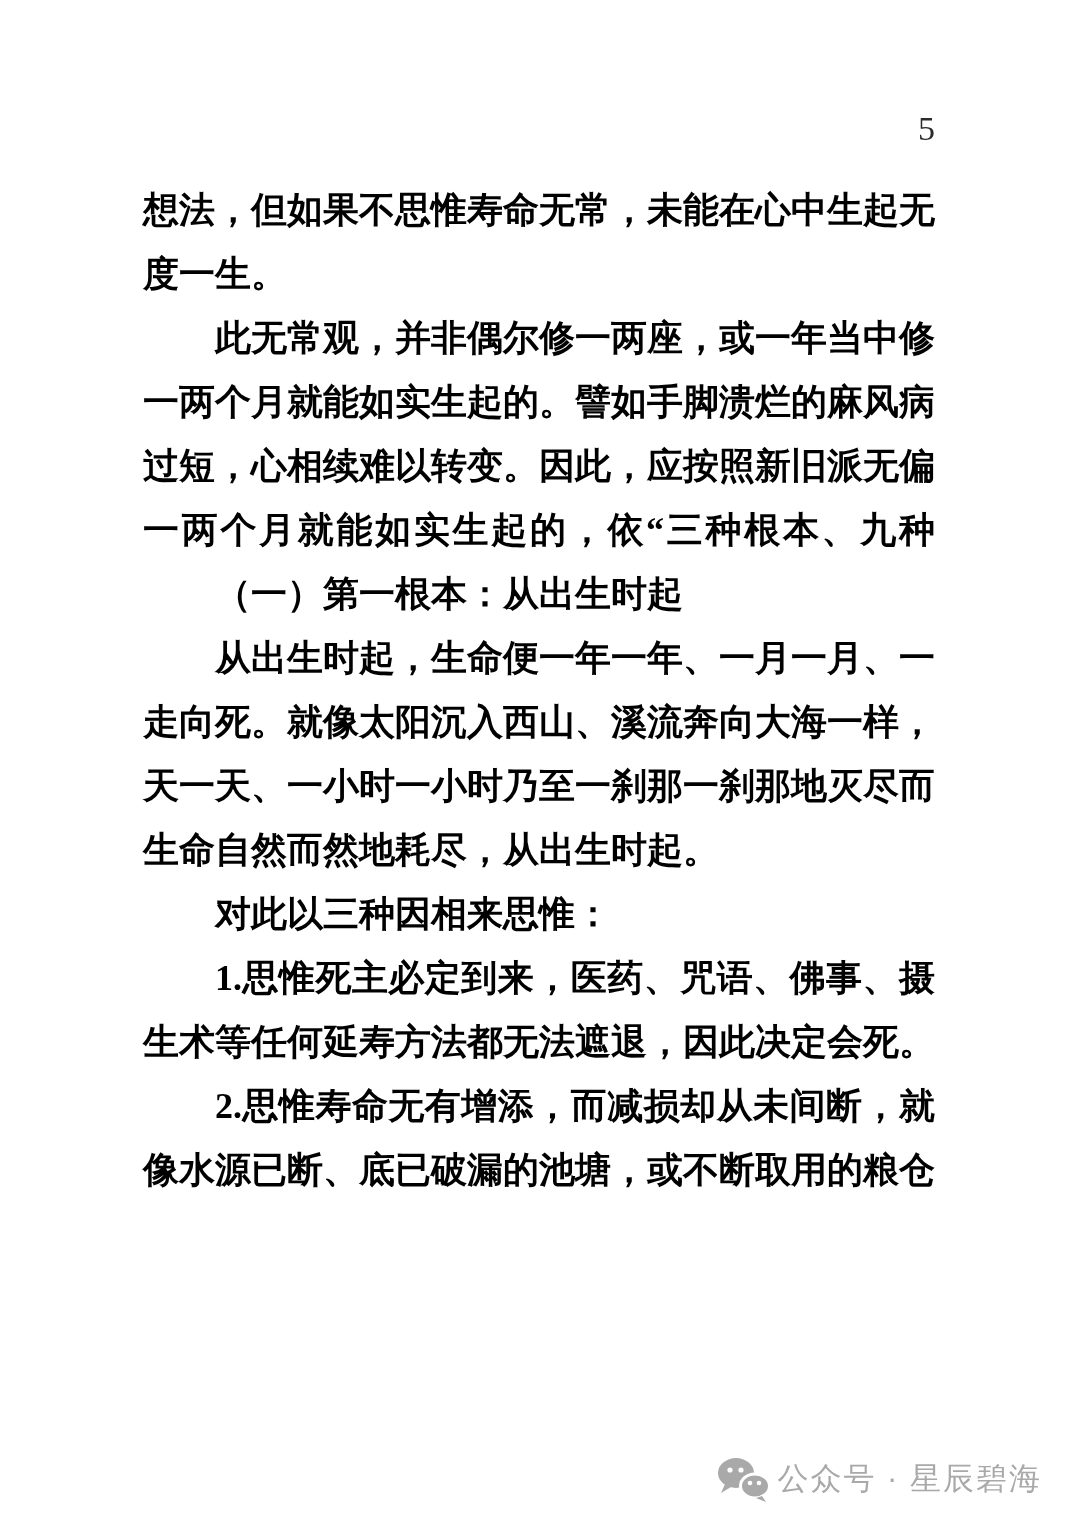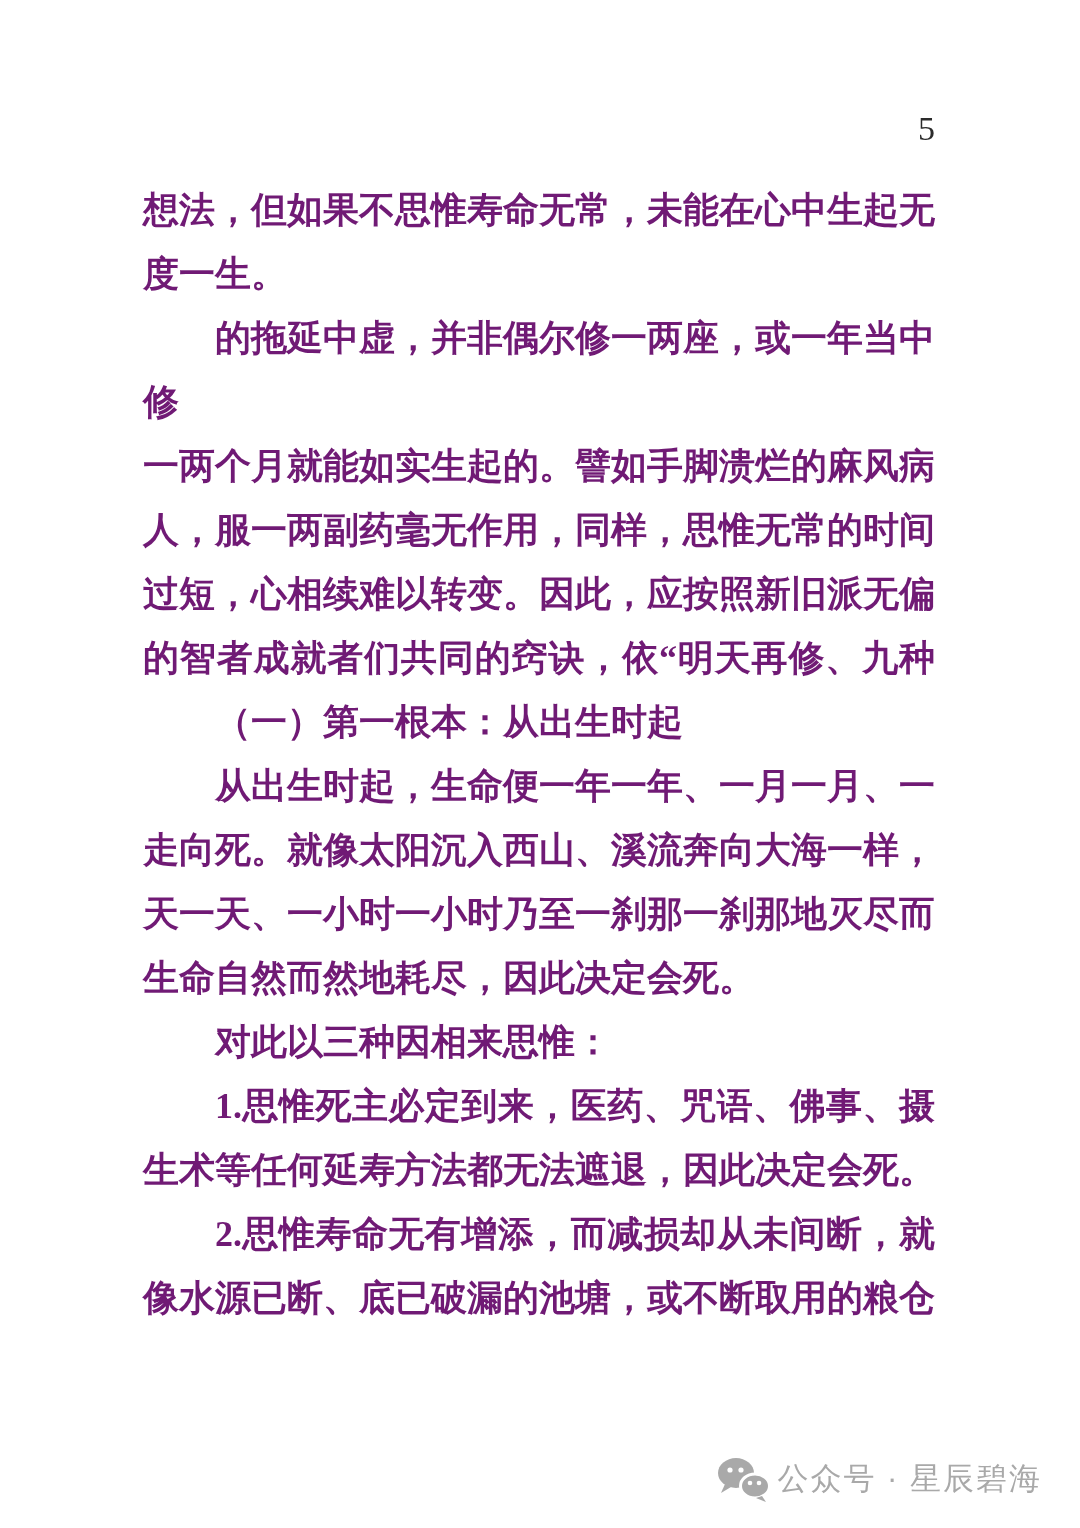--- a/index.html
+++ b/index.html
@@ -27,21 +27,21 @@
   }
   .body-text {
     position: absolute;
     top: 178px;
     left: 143px;
     width: 792px;
   }
   .line {
     font-size: 36px;
     line-height: 64px;
-    color: #701a75;
+    color: #000000;
     font-weight: 600;
     letter-spacing: 0;
     white-space: nowrap;
   }
   .line.j {
     white-space: normal;
     text-align: justify;
     text-align-last: justify;
     text-justify: inter-character;
   }
@@ -72,30 +72,29 @@
 </head>
 <body>
 
 <div class="page">
 
   <div class="page-number">5</div>
 
   <div class="body-text">
     <div class="line j">想法，但如果不思惟寿命无常，未能在心中生起无</div>
     <div class="line">度一生。</div>
-    <div class="line j ind">的拖延中虚，并非偶尔修一两座，或一年当中修</div>
+    <div class="line j ind">此无常观，并非偶尔修一两座，或一年当中修</div>
     <div class="line j">一两个月就能如实生起的。譬如手脚溃烂的麻风病</div>
-    <div class="line j">人，服一两副药毫无作用，同样，思惟无常的时间</div>
     <div class="line j">过短，心相续难以转变。因此，应按照新旧派无偏</div>
-    <div class="line j">的智者成就者们共同的窍诀，依“明天再修、九种</div>
+    <div class="line j">一两个月就能如实生起的，依“三种根本、九种</div>
     <div class="line ind">（一）第一根本：从出生时起</div>
     <div class="line j ind">从出生时起，生命便一年一年、一月一月、一</div>
     <div class="line j">走向死。就像太阳沉入西山、溪流奔向大海一样，</div>
     <div class="line j">天一天、一小时一小时乃至一刹那一刹那地灭尽而</div>
-    <div class="line">生命自然而然地耗尽，因此决定会死。</div>
+    <div class="line">生命自然而然地耗尽，从出生时起。</div>
     <div class="line ind">对此以三种因相来思惟：</div>
     <div class="line j ind">1.思惟死主必定到来，医药、咒语、佛事、摄</div>
     <div class="line j">生术等任何延寿方法都无法遮退，因此决定会死。</div>
     <div class="line j ind">2.思惟寿命无有增添，而减损却从未间断，就</div>
     <div class="line j">像水源已断、底已破漏的池塘，或不断取用的粮仓</div>
   </div>
 
   <div class="watermark">
     <svg class="wechat-icon" viewBox="0 0 58 46" xmlns="http://www.w3.org/2000/svg">
 

